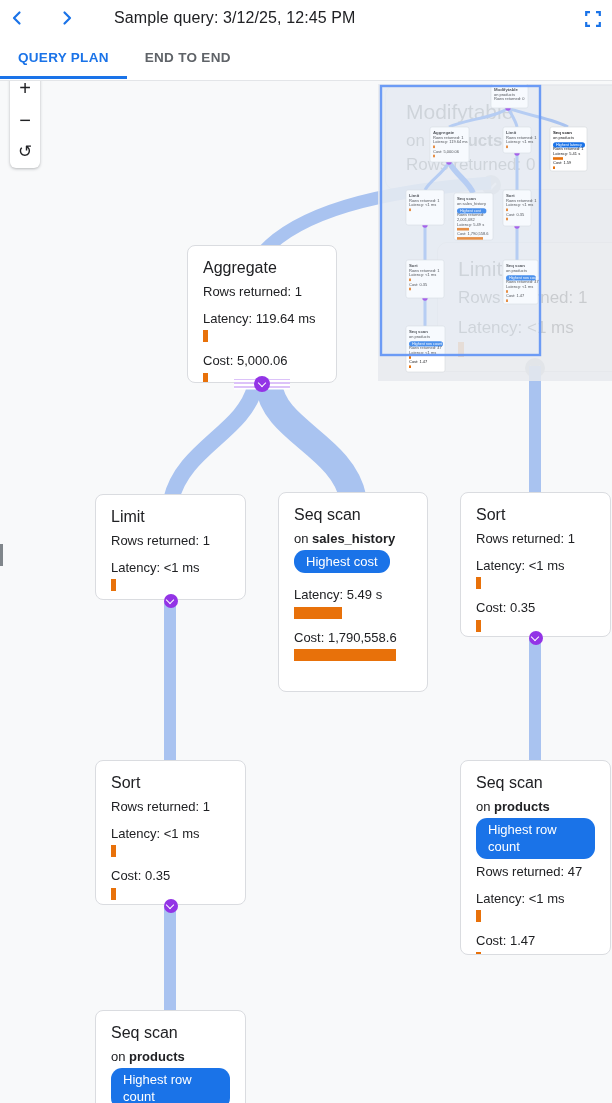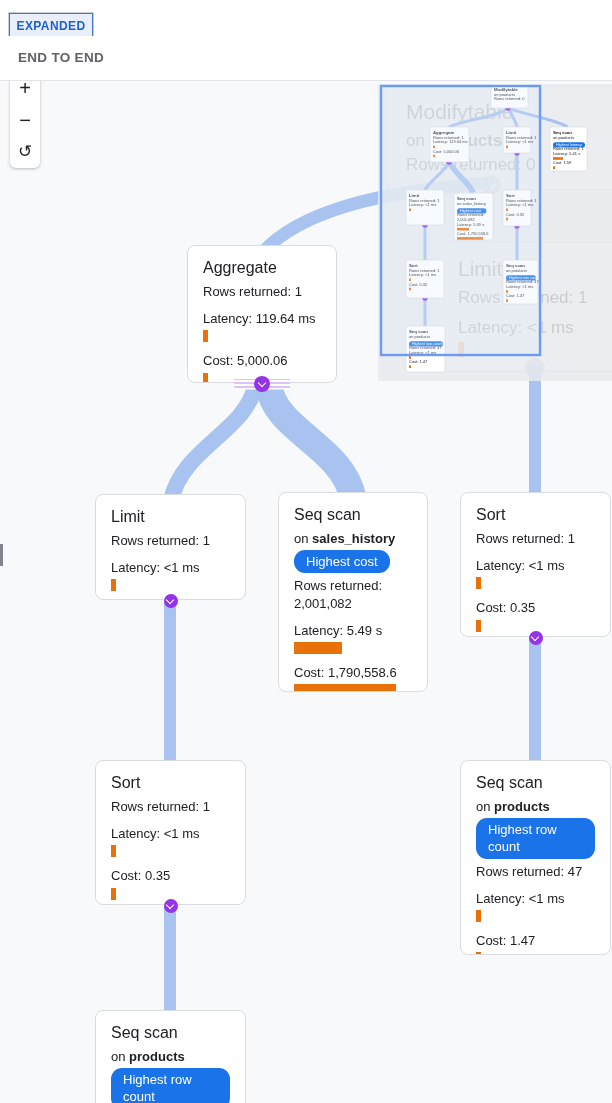--- a/index.html
+++ b/index.html
@@ -61,22 +61,44 @@
   #minimap{position:absolute;left:378px;top:4px;width:234px;height:297px;background:rgba(232,234,237,.85);z-index:5;}
 
   
   #scroll-nub{position:absolute;left:0;top:544px;width:3px;height:22px;background:#80868b;z-index:7;}
 </style>
 </head>
 <body>
 
 <div id="app">
 
+  <div id="header">
+    <button class="nav-arrow" title="">
+      <svg width="16" height="16" viewBox="0 0 16 16">
+          <path d="M10.5 2.5 L5 8 L10.5 13.5" fill="none" stroke="#1a73e8" stroke-width="2.2" stroke-linecap="round" stroke-linejoin="round"></path>
+        </svg>
+    </button>
+    <button class="nav-arrow" style="margin-left:16px;">
+      <svg width="16" height="16" viewBox="0 0 16 16">
+          <path d="M5.5 2.5 L11 8 L5.5 13.5" fill="none" stroke="#1a73e8" stroke-width="2.2" stroke-linecap="round" stroke-linejoin="round"></path>
+        </svg>
+    </button>
+    <span class="title">Sample query: 3/12/25, 12:45 PM</span>
+    <button id="fullscreen-btn">
+      <svg width="16" height="16" viewBox="0 0 16 16" fill="none" stroke="#1a73e8" stroke-width="2.2">
+        <path d="M1.2 5 V1.2 H5"></path>
+          <path d="M11 1.2 H14.8 V5"></path>
+          <path d="M14.8 11 V14.8 H11"></path>
+          <path d="M5 14.8 H1.2 V11"></path>
+      </svg>
+    </button>
+  </div>
 
   <div id="tabbar">
+      <div class="tab active">QUERY PLAN</div>
       <div class="tab">END TO END</div>
     </div>
 
   <div id="canvas">
     <svg id="edges" width="612" height="1023">
         <path d="M 491,103 C 400,109 305,126 263,172" fill="none" stroke="#a9c3f0" stroke-width="13"></path>
         <path d="M 255,307 C 244,352 183,368 171,420" fill="none" stroke="#a9c3f0" stroke-width="16"></path>
         <path d="M 269,305 C 273,350 343,366 353,418" fill="none" stroke="#a9c3f0" stroke-width="27"></path>
         <path d="M 535,286 L 535,418" fill="none" stroke="#a9c3f0" stroke-width="12"></path>
         <path d="M 170,521 L 170,686" fill="none" stroke="#a9c3f0" stroke-width="12"></path>
@@ -110,21 +132,20 @@
         <div class="pn-title">Limit</div>
         <div class="pn-line">Rows returned: 1</div>
         <div class="pn-gap"></div>
         <div class="pn-line">Latency: &lt;1 ms</div>
         <div class="pn-bar" style="width: 5px;"></div>
       </div>
       <div class="plan-node" style="left: 278px; top: 412px; width: 150px; height: 200px;">
         <div class="pn-title">Seq scan</div>
         <div class="pn-on">on <b>sales_history</b></div>
         <div><div class="pn-badge">Highest cost</div></div>
-        <div class="pn-line">Rows returned: 2,001,082</div>
         <div class="pn-gap"></div>
         <div class="pn-line">Latency: 5.49 s</div>
         <div class="pn-bar" style="width: 48px;"></div>
         <div class="pn-gap"></div>
         <div class="pn-line">Cost: 1,790,558.6</div>
         <div class="pn-bar" style="width: 102px;"></div>
       </div>
       <div class="plan-node" style="left: 460px; top: 412px; width: 151px; height: 145px;">
         <div class="pn-title">Sort</div>
         <div class="pn-line">Rows returned: 1</div>

